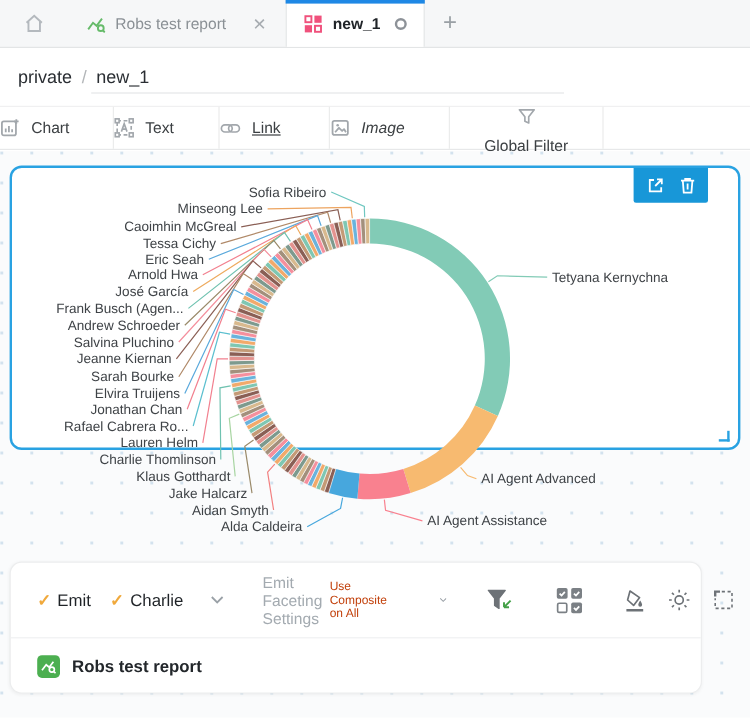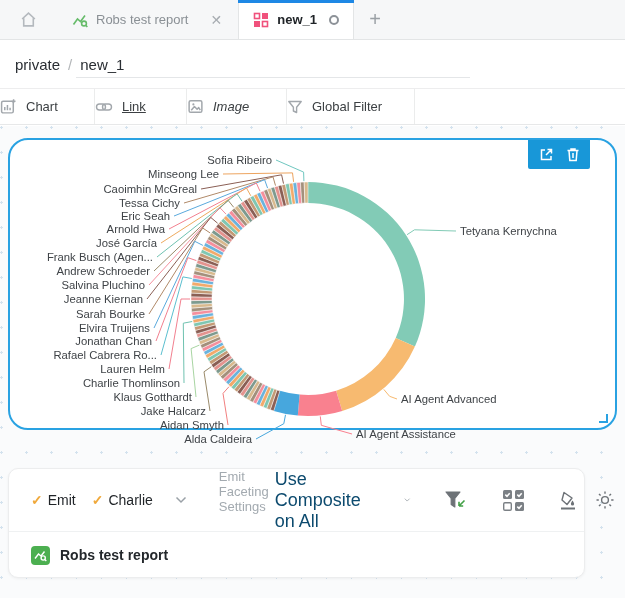--- a/index.html
+++ b/index.html
@@ -26,45 +26,45 @@
   .crumb-row { height:48px; background:#fff; display:flex; align-items:center; padding-left:15px; font-size:15px; position:relative; }
   .crumb-folder { color:#2a2e33; }
   .crumb-sep { color:#b3b6b9; margin:0 8px; }
   .crumb-title { color:#2a2e33; }
   .crumb-underline { position:absolute; left:76px; top:37px; width:394px; height:1px; background:#e4e6e8; }
   
   .toolbar { height:37px; background:#fff; border-top:1px solid #ededee; border-bottom:1px solid #e7e8e9; display:flex; }
   .tool-btn { display:flex; align-items:center; gap:9px; justify-content:flex-start; font-size:13px; color:#3c4043;
     border-right:1px solid #ebecec; cursor:pointer; }
   .tool-btn svg { color:#a2a7ac; flex:none; }
-  .tb-chart{ width:95px;} .tb-text{ width:88px;} .tb-link{ width:92px;text-decoration:underline;} .tb-image{ width:100px;font-style:italic;} .tb-filter{ width:128px;}
+  .tb-chart{ width:95px;} .tb-text{ width:88px;} .tb-link{ width:92px;text-decoration:underline;} .tb-image{ width:100px;font-style:italic;} .tb-filter{ width:128px;flex-direction:column;}
   
   .canvas { position:absolute; left:0; right:0; top:126px; bottom:0; background:#fafbfc;
     background-image:radial-gradient(#d3e2ee 1.3px, rgba(0,0,0,0) 1.4px); background-size:25px 25px; background-position:14px 14px; }
   
-  .chart-panel { position:absolute; left:8px; top:12px; width:609px; height:292px; background:#fff;
-    border:2px solid #29a2e2; border-radius:20px; }
+  .chart-panel { position:absolute; left:8px; top:12px; width:609px; height:237px; background:#fff;
+    border:2px solid #29a2e2; border-radius:10px; }
   .chart-panel svg.donut { position:absolute; left:0; top:0; font-family:"Liberation Sans",sans-serif; }
   .panel-actions { position:absolute; top:0; right:25px; width:62px; height:29px; background:#1897d8;
     display:flex; align-items:center; justify-content:center; gap:12px; color:#fff; border-radius:0 0 2px 2px; }
   .panel-actions svg{ display:block; cursor:pointer; }
   .resize-handle { position:absolute; right:7px; bottom:5px; width:9px; height:9px;
     border-right:2px solid #29a2e2; border-bottom:2px solid #29a2e2; cursor:nwse-resize; }
   
   .facet-card { position:absolute; left:8px; top:342px; width:577px; height:110px; background:#fff;
     border:1px solid #ecedee; border-radius:10px; box-shadow:0 1px 3px rgba(0,0,0,.05); }
   .facet-row { height:62px; display:flex; align-items:center; padding-left:22px; }
   .facet-group { display:flex; gap:6px; }
   .facet-title { font-size:13px; color:#a3aab0; }
   .facet-opts { display:flex; align-items:center; font-size:14px; color:#1f2327; }
   .check { color:#f0a93c; font-weight:700; margin-right:5px; font-size:14px; }
   .opt { margin-right:16px; display:flex; align-items:center; }
   .chev { color:#9aa1a7; margin-left:6px; }
   .vdiv { width:1px; height:38px; background:#e7e9ea; margin:0 16px; }
-  .facet-value-row { display:flex; align-items:center; font-size:18px; color:#0c4a6e; }
+  .facet-value-row { display:flex; align-items:center; font-size:10px; color:#c2410c; }
   .facet-value-row .chev { margin-left:38px; }
   .icon-btn { color:#6d7277; display:flex; align-items:center; justify-content:center; cursor:pointer; }
   .icon-cluster { display:flex; align-items:center; gap:17px; }
   .facet-divider { height:1px; background:#eff1f2; }
   .report-row { height:46px; display:flex; align-items:center; padding-left:22px; gap:10px; cursor:pointer; }
   .report-icon { width:19px; height:19px; border-radius:4px; background:#4caf50; display:flex; align-items:center; justify-content:center; }
   .report-label { font-size:14px; font-weight:700; color:#23272b; }
 </style>
 </head>
 <body>
@@ -108,20 +108,31 @@
   <span class="crumb-underline"></span>
 </div>
 
 <div class="toolbar">
   <div class="tool-btn tb-chart">
     <svg width="17" height="17" viewBox="0 0 16 16" fill="none" stroke="currentColor" stroke-width="1.4">
         <rect x="1.5" y="3" width="11" height="11" rx="1.5"></rect>
         <path d="M4.5 11.5V8.5M7 11.5V6.5M9.5 11.5V9.2M12.8 1.2v3.6M11 3h3.6"></path>
       </svg>
     <span>Chart</span>
+  </div>
+  <div class="tool-btn tb-text">
+    <svg width="17" height="17" viewBox="0 0 16 16" fill="none" stroke="currentColor" stroke-width="1.3">
+        <rect x="2.5" y="2.5" width="11" height="11" stroke-dasharray="3 2"></rect>
+        <rect x="1" y="1" width="3" height="3" fill="#fff"></rect>
+        <rect x="12" y="1" width="3" height="3" fill="#fff"></rect>
+        <rect x="1" y="12" width="3" height="3" fill="#fff"></rect>
+        <rect x="12" y="12" width="3" height="3" fill="#fff"></rect>
+        <path d="M5.8 11 8 4.8 10.2 11M6.6 9h2.8"></path>
+      </svg>
+    <span>Text</span>
   </div>
   <div class="tool-btn tb-link">
     <svg width="18" height="18" viewBox="0 0 18 18" fill="none" stroke="currentColor" stroke-width="1.4">
         <rect x="1.5" y="6" width="9" height="6" rx="3"></rect>
         <rect x="7.5" y="6" width="9" height="6" rx="3"></rect>
       </svg>
     <span>Link</span>
   </div>
   <div class="tool-btn tb-image">
     <svg width="17" height="17" viewBox="0 0 16 16" fill="none" stroke="currentColor" stroke-width="1.4">

